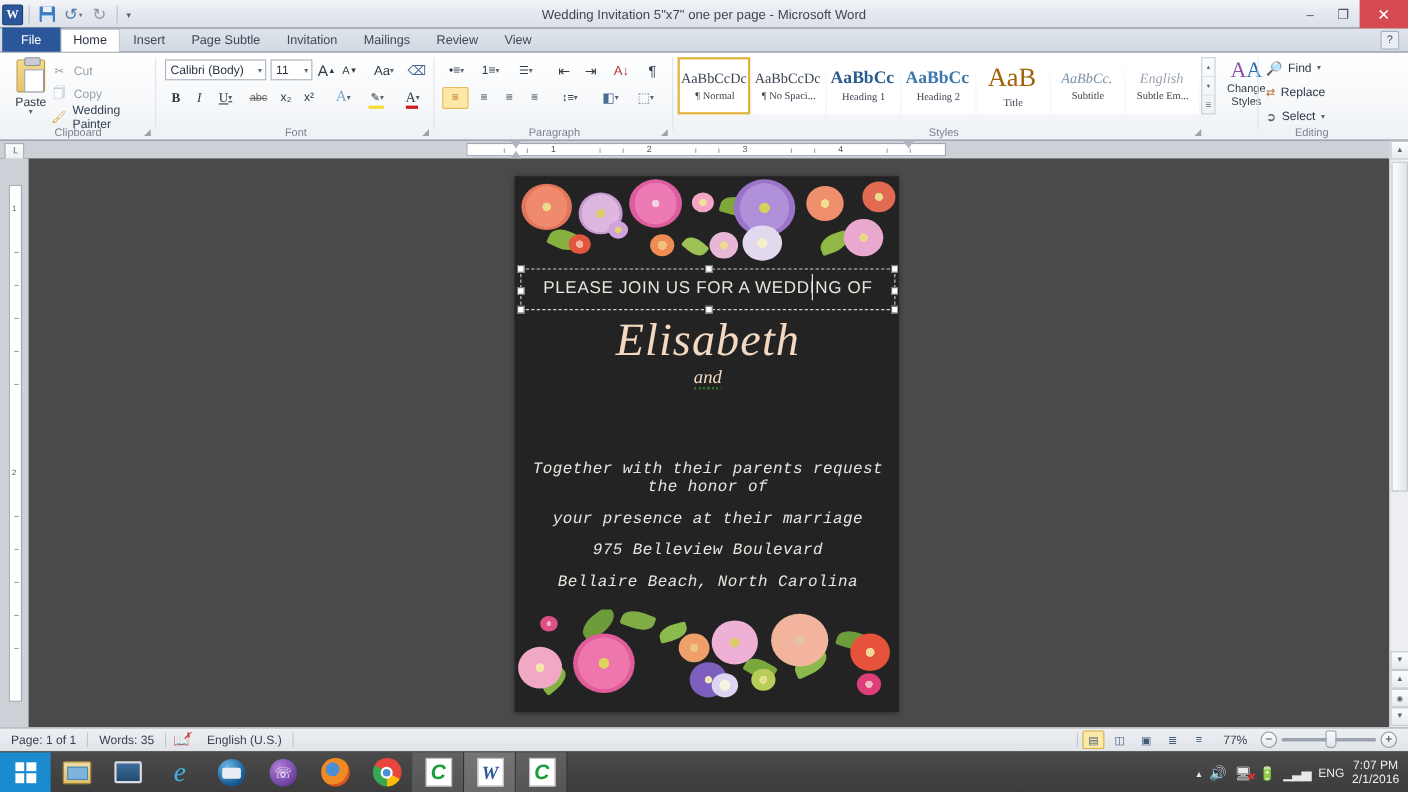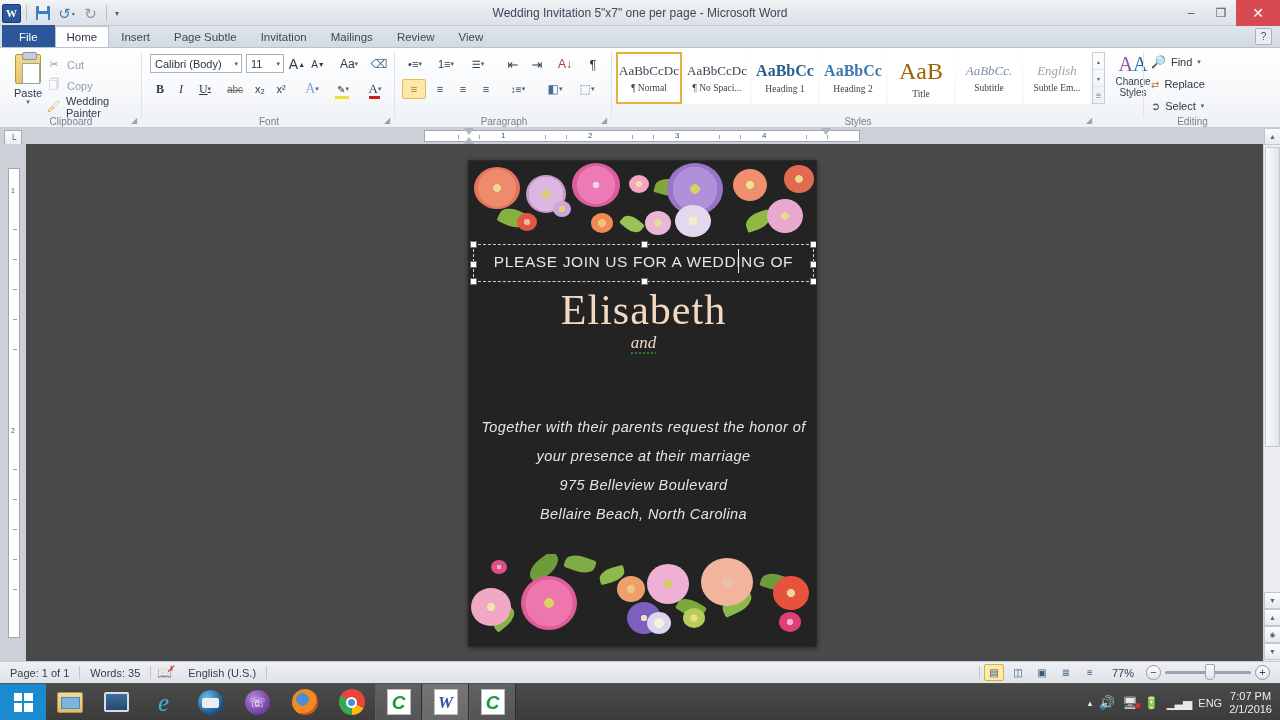--- a/index.html
+++ b/index.html
@@ -136,21 +136,21 @@
     position: absolute; height: 20px; display: flex; align-items: center; justify-content: center;
     font-size: 12px; color: #2f3a47;
   }
   .ico-btn.active { background:#fde8a8; border:1px solid #e4bb56; border-radius:2px; }
   .mini-caret { font-size: 7px; color: #58626f; }
 
   
   .style-card {
     position: absolute; top: 4px; width: 66px; height: 52px; background: #fff;
     border: 1px solid transparent; display: flex; flex-direction: column;
-    align-items: center; justify-content: center;
+    justify-content: center;
   }
   .style-card.sel { border: 2px solid #e2b33c; background:#fff; }
   .style-prev { font-size: 13px; color: #3a4450; font-family: "Liberation Serif", serif;
     white-space: nowrap; overflow: hidden; width: 62px; text-align:center; }
   .style-name { font-size: 9.5px; color: #3a4450; margin-top: 4px; white-space: nowrap;
     overflow: hidden; width: 64px; text-align:center;font-family:Liberation Serif, serif; }
   .gal-scroll {
     position: absolute; top: 4px; width: 13px; height: 52px; border: 1px solid #c7ced7;
     background: linear-gradient(to bottom,#fbfcfd,#eef1f5); display:flex; flex-direction:column;
   }
@@ -227,31 +227,31 @@
     font-size: 15.5px; color: #e9e4dc; letter-spacing: 0.6px;
     font-family: "Liberation Sans", sans-serif;
   }
   .caret-bar {
     position: absolute; left: 269px; top: 88px; width: 1px; height: 24px; background: #f2f2f2;
   }
   .names {
     position: absolute; left: 0; top: 128px; width: 349px; text-align: center;
     font-family: "Liberation Serif", serif; color: #f3d8c2;
   }
-  .name1 { font-size: 42px; line-height: 1; letter-spacing: 1px; }
+  .name1 { font-size: 42px; font-style: italic; line-height: 1; letter-spacing: 1px; }
   .amp { font-size: 17px; font-style: italic; margin: 2px 0; position: relative; display:inline-block; }
   .amp::after {
     content:""; position:absolute; left:0; right:0; bottom:-1px; height:2px;
     background: repeating-linear-gradient(90deg,#2f7d32 0 2px, transparent 2px 4px);
   }
   .name2 { font-size: 42px; font-style: italic; line-height: 1; letter-spacing: 1px; margin-top:-4px; }
 
   .body-lines {
     position: absolute; left: 0; top: 258px; width: 349px; text-align: center;
-    font-family: Liberation Sans, sans-serif; color: #e6e4de;
+    font-family: Liberation Mono, monospace; color: #e6e4de;
   }
   .bl { font-size: 14.5px; font-style: italic; margin-bottom: 13px; letter-spacing: 0.4px; }
 
   
   .vscroll {
     position: absolute; right: 0; top: 0; width: 17px; height: 533px;
     background: #eceef1; border-left: 1px solid #cfd4da;
   }
   .sc-btn {
     position:absolute; left:0; width:17px; height:17px; background:linear-gradient(to bottom,#fbfcfd,#e6eaef);

